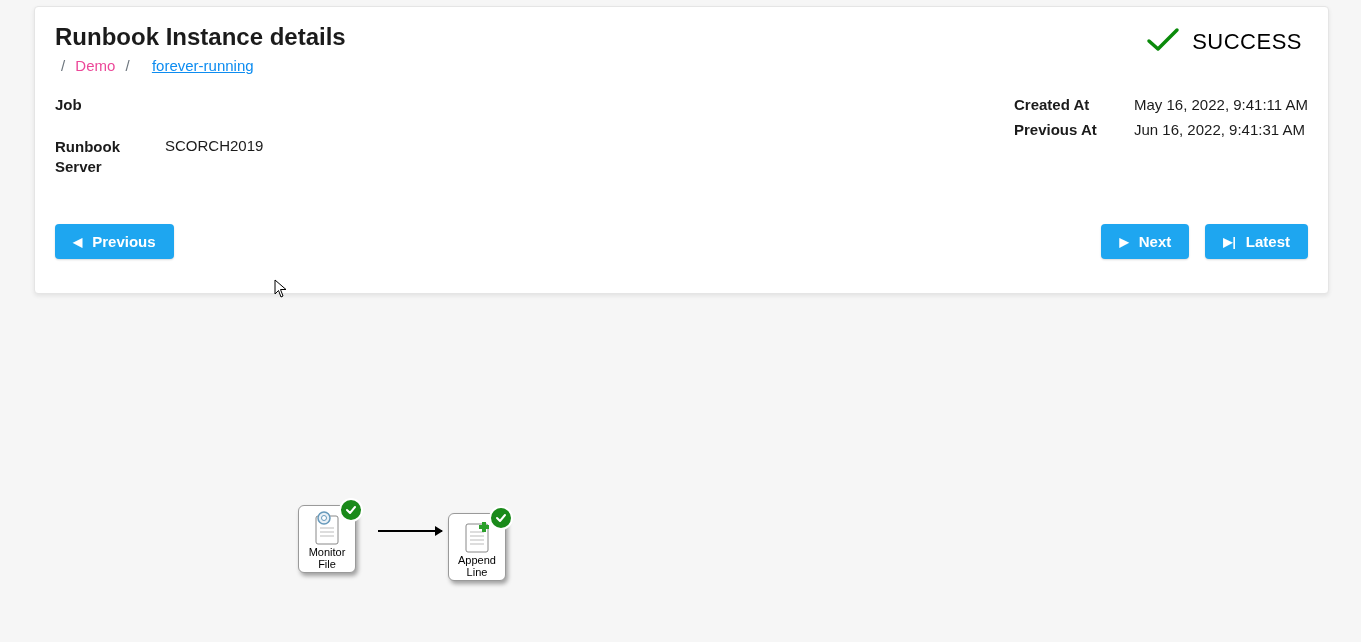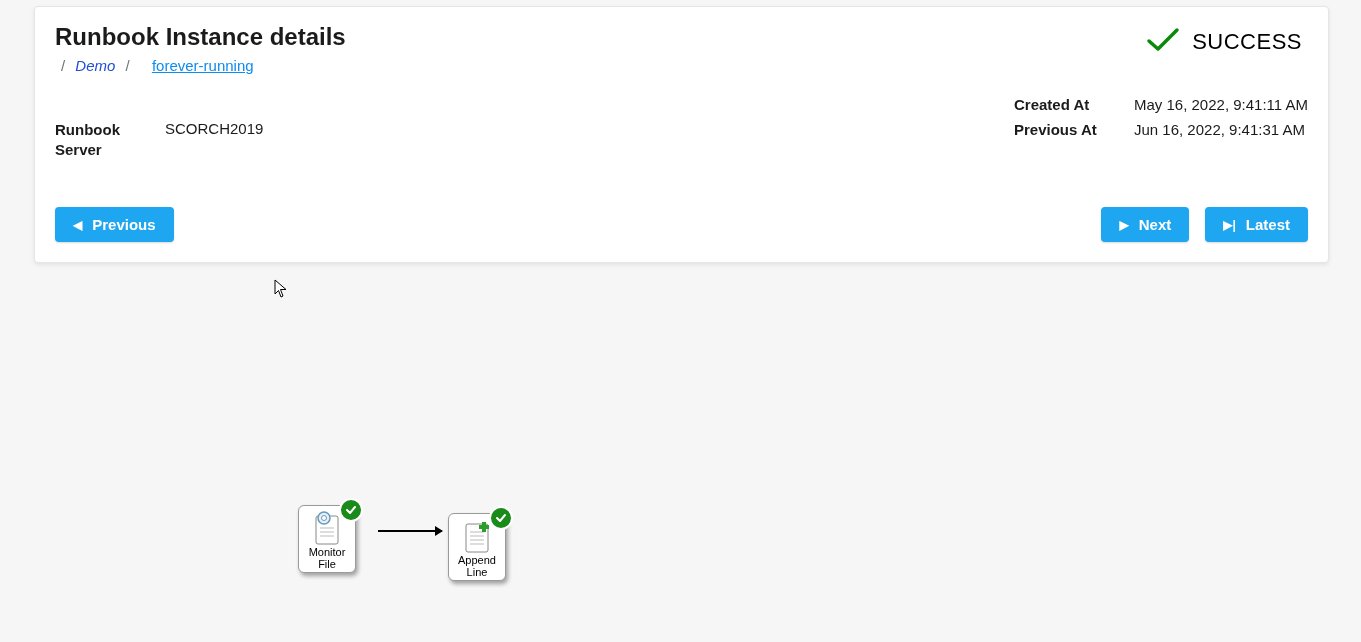--- a/index.html
+++ b/index.html
@@ -19,21 +19,21 @@
     top: 6px;
     width: 1295px;
     background: #ffffff;
     border: 1px solid #e5e5e5;
     border-radius: 4px;
     box-shadow: 0 2px 4px rgba(0,0,0,0.08);
     box-sizing: border-box;
   }
 
   .card-inner {
-    padding: 16px 20px 20px 20px;
+    padding: 16px 20px 34px 20px;
   }
 
   .header-row {
     display: flex;
     justify-content: space-between;
     align-items: flex-start;
   }
 
   h1.title {
     margin: 0;
@@ -41,21 +41,21 @@
     font-weight: 600;
     color: #1b1b1b;
   }
 
   .breadcrumb {
     margin-top: 6px;
     font-size: 15px;
     color: #6c757d;
   }
   .breadcrumb .sep { margin: 0 6px; color: #6c757d; }
-  .breadcrumb .crumb-plain { color: #1d4ed8; font-style: italic; }
+  .breadcrumb .crumb-plain { color: #ec4899; }
   .breadcrumb a.crumb-link {
     color: #0d8cf0;
     text-decoration: underline;
     margin-left: 12px;
   }
 
   .status {
     display: flex;
     align-items: center;
     gap: 12px;
@@ -217,20 +217,24 @@
           <svg width="34" height="26" viewBox="0 0 34 26">
             <path d="M3 14 L12 22 L31 3" stroke="#0a8a0a" stroke-width="3.5" fill="none" stroke-linecap="round" stroke-linejoin="round"></path>
           </svg>
         </span>
         <span class="status-text">SUCCESS</span>
       </div>
     </div>
 
     <div class="details">
       <div class="left-col">
+        <div class="kv">
+          <div class="k">Job</div>
+          <div class="v"></div>
+        </div>
         <div class="kv server">
           <div class="k">Runbook Server</div>
           <div class="v">SCORCH2019</div>
         </div>
       </div>
       <div class="right-col">
         <div class="kv">
           <div class="k">Created At</div>
           <div class="v">May 16, 2022, 9:41:11 AM</div>
         </div>

